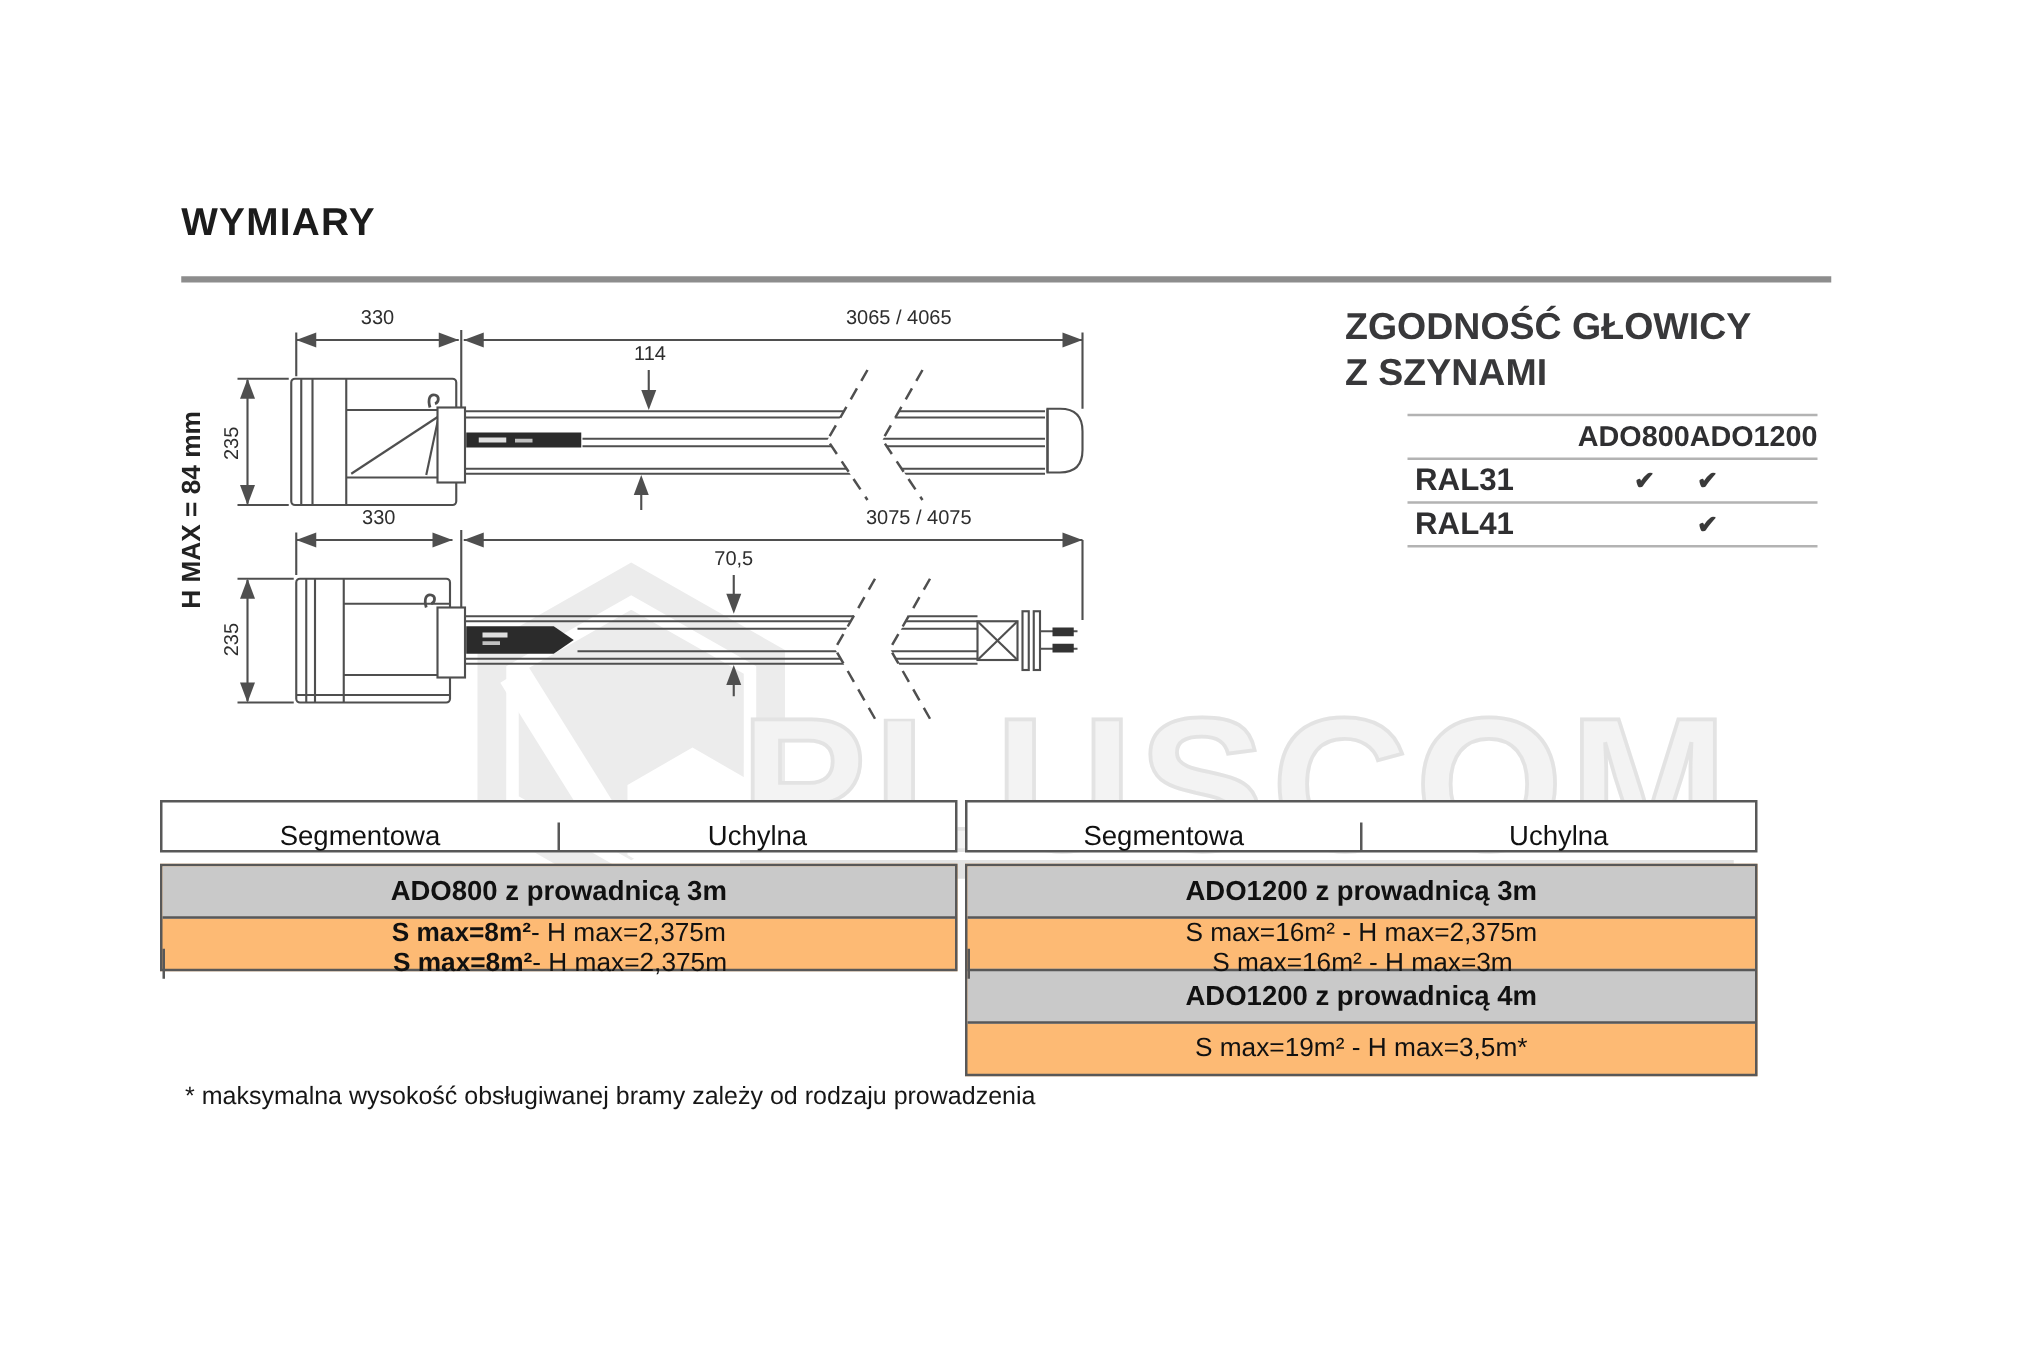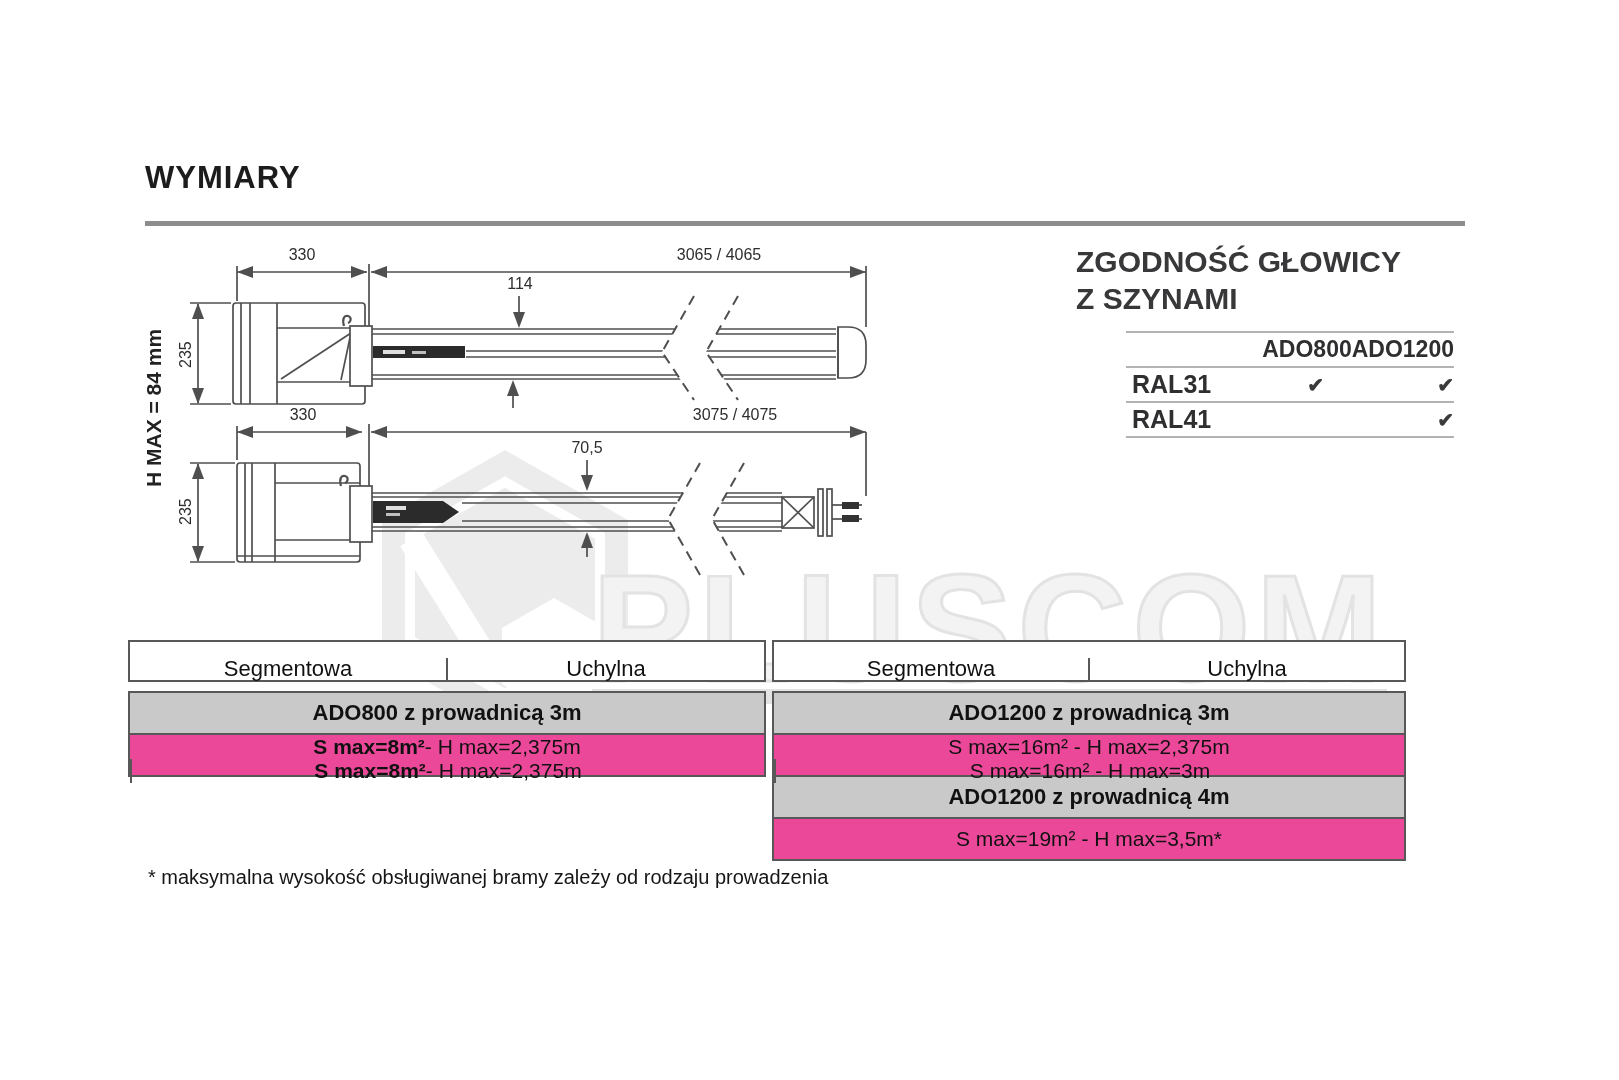--- a/index.html
+++ b/index.html
@@ -23,29 +23,29 @@
   .vtext{writing-mode:vertical-rl;transform:rotate(180deg);line-height:24px;text-align:center;}
   .hmax{font-weight:700;font-size:21px;color:#222;}
 
   
   .compat-heading{left:1076px;top:243px;font-size:30px;font-weight:700;color:#38383a;line-height:37px;z-index:2;}
   .compat{left:1078px;top:331px;width:376px;z-index:2;font-size:23px;color:#2f2f31;}
   .compat .crow{display:flex;align-items:center;height:33px;border-bottom:2px solid #b3b3b3;margin-left:48px;}
   .compat .crow.first{border-top:2px solid #b3b3b3;}
   .compat .clabel{width:166px;font-weight:700;font-size:25px;padding-left:6px;box-sizing:border-box;}
   .compat .ccol{width:95px;text-align:center;font-weight:700;}
-  .compat .ccol2{width:109px;text-align:right;font-weight:700;}
+  .compat .ccol2{width:109px;text-align:left;font-weight:700;}
   .compat .check{font-size:20px;color:#3a3a3a;font-weight:700;}
 
   
   .spec{z-index:2;font-size:21px;color:#111;}
   .spec .hdr{display:flex;border:2px solid #585858;background:#fff;height:38px;box-sizing:content-box;}
   .spec .hcell{flex:1;display:flex;align-items:center;justify-content:center;font-weight:400;font-size:22px;margin-top:16px;}
   .spec .hcell + .hcell{border-left:2px solid #585858;}
-  .spec .body{border:2px solid #585858;margin-top:9px;background:#ec4899;}
+  .spec .body{border:2px solid #585858;margin-top:9px;background:#fdba74;}
   .spec .banner{height:40px;display:flex;align-items:center;justify-content:center;
                 background:#c9c9c9;font-weight:700;font-size:22px;border-bottom:2px solid #585858;}
   .spec .banner.mid{border-top:2px solid #585858;}
   .spec .drow{display:flex;height:40px;flex-direction:column;}
   .spec .dcell{flex:1;display:flex;align-items:center;justify-content:center;white-space:nowrap;}
   .spec .dcell + .dcell{border-left:2px solid #585858;}
   .spec b{font-weight:700;}
 
   .footnote{left:148px;top:866px;font-size:20px;color:#161616;z-index:2;}
 </style>

